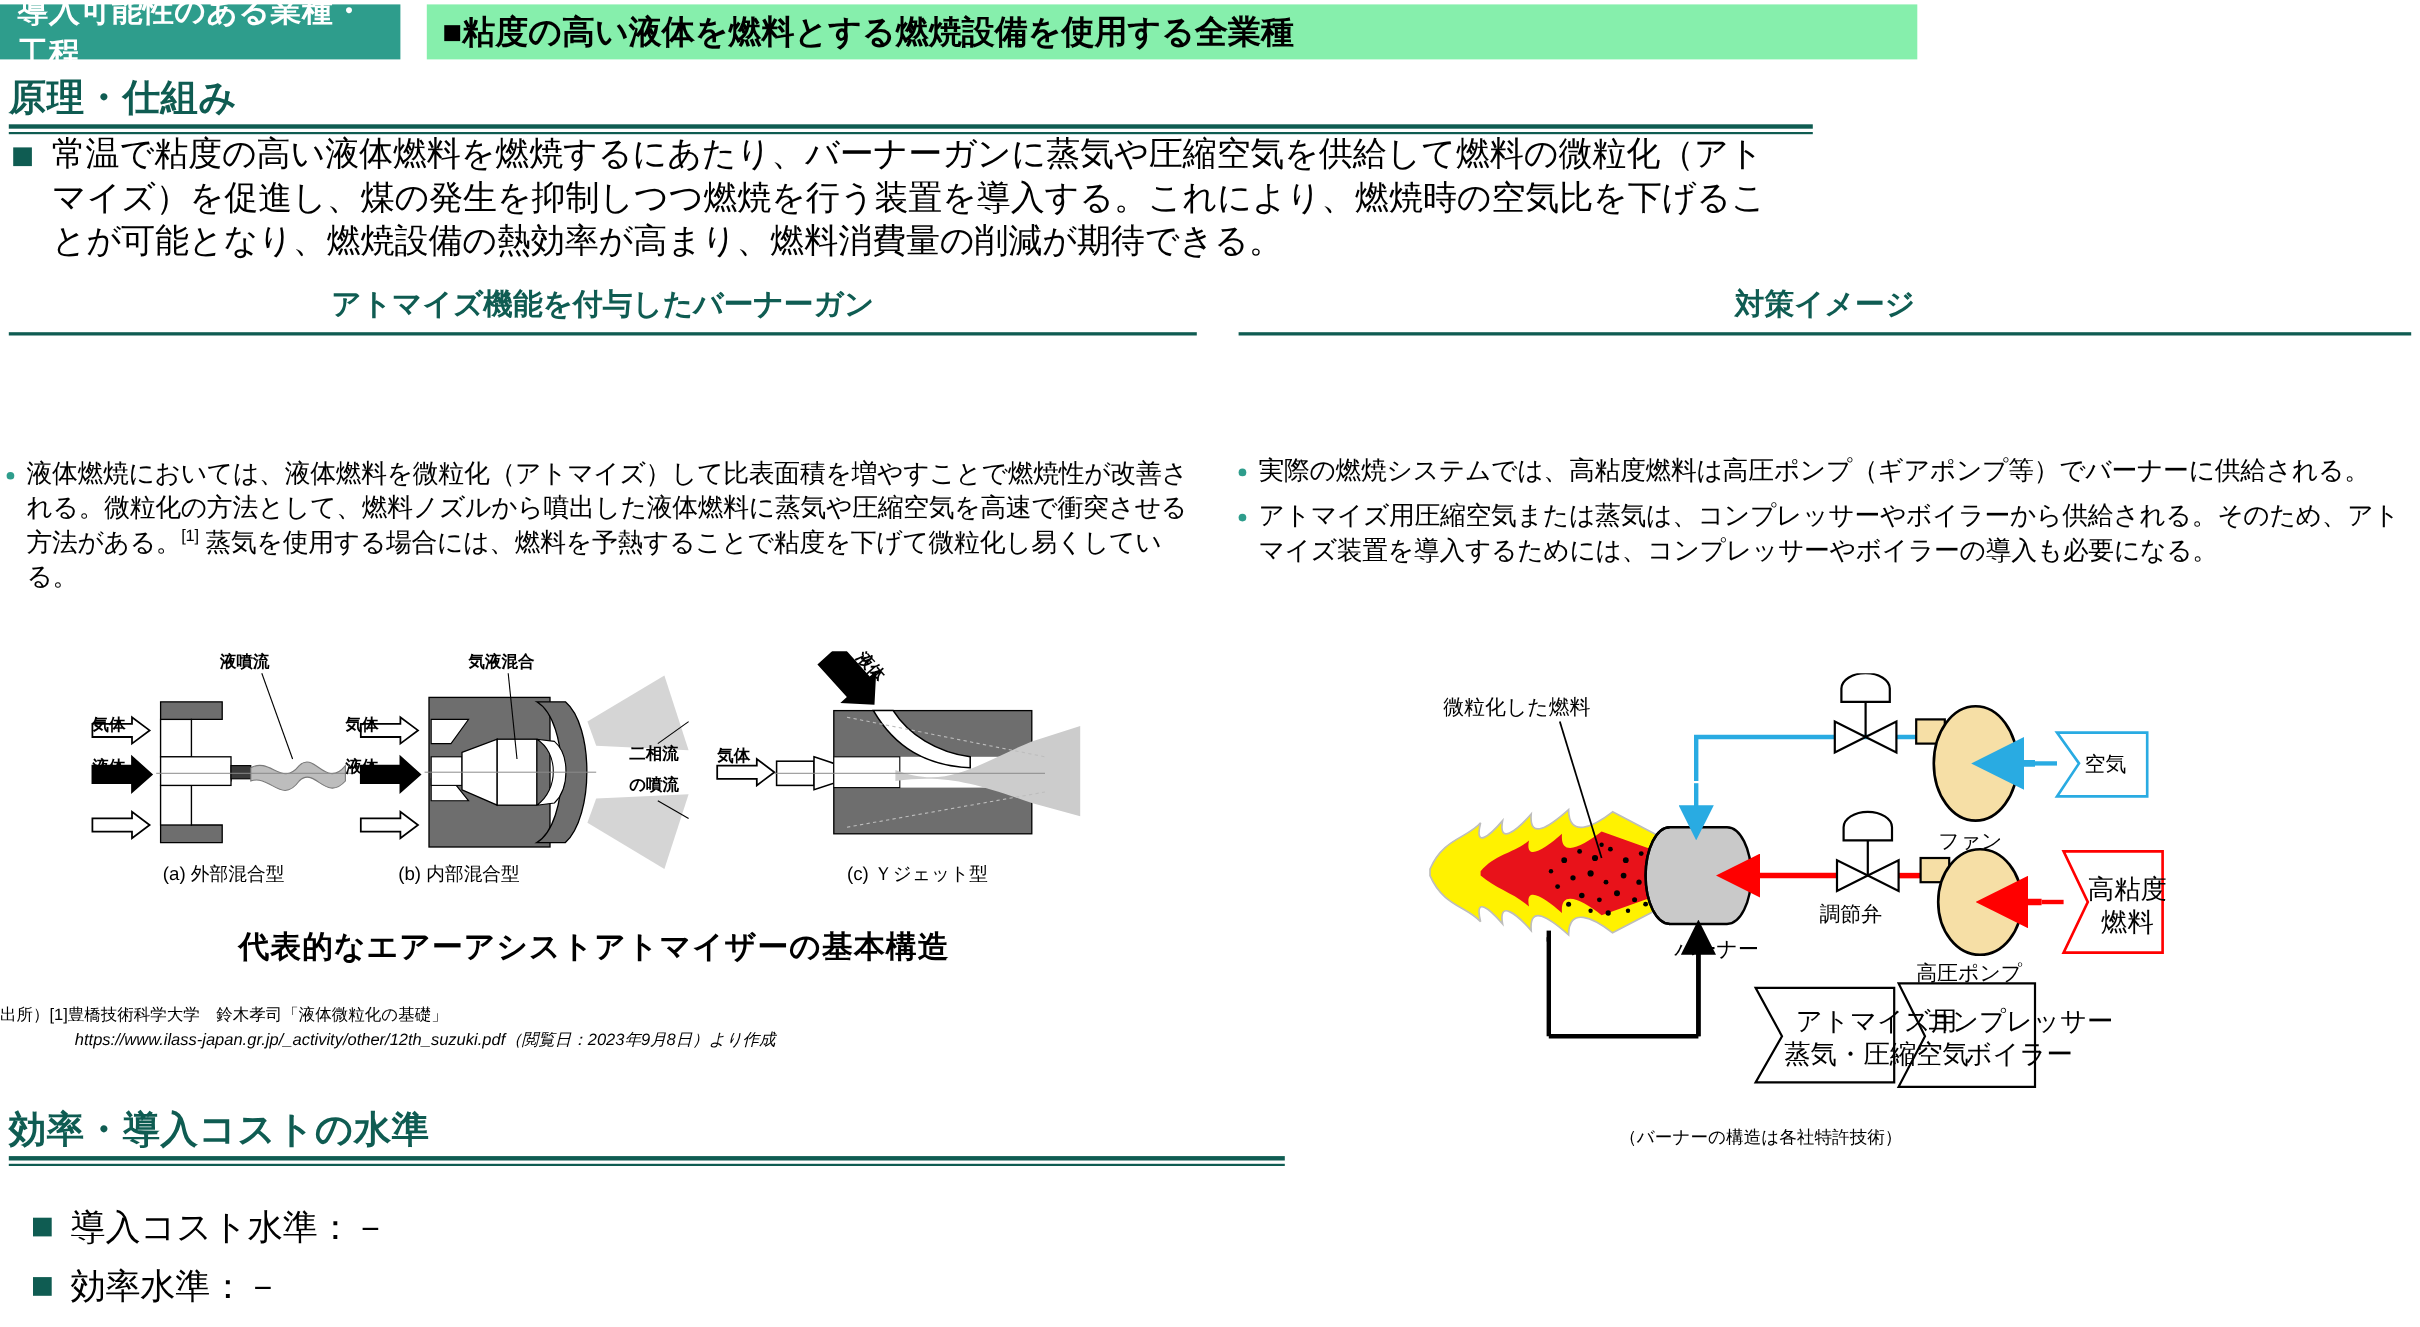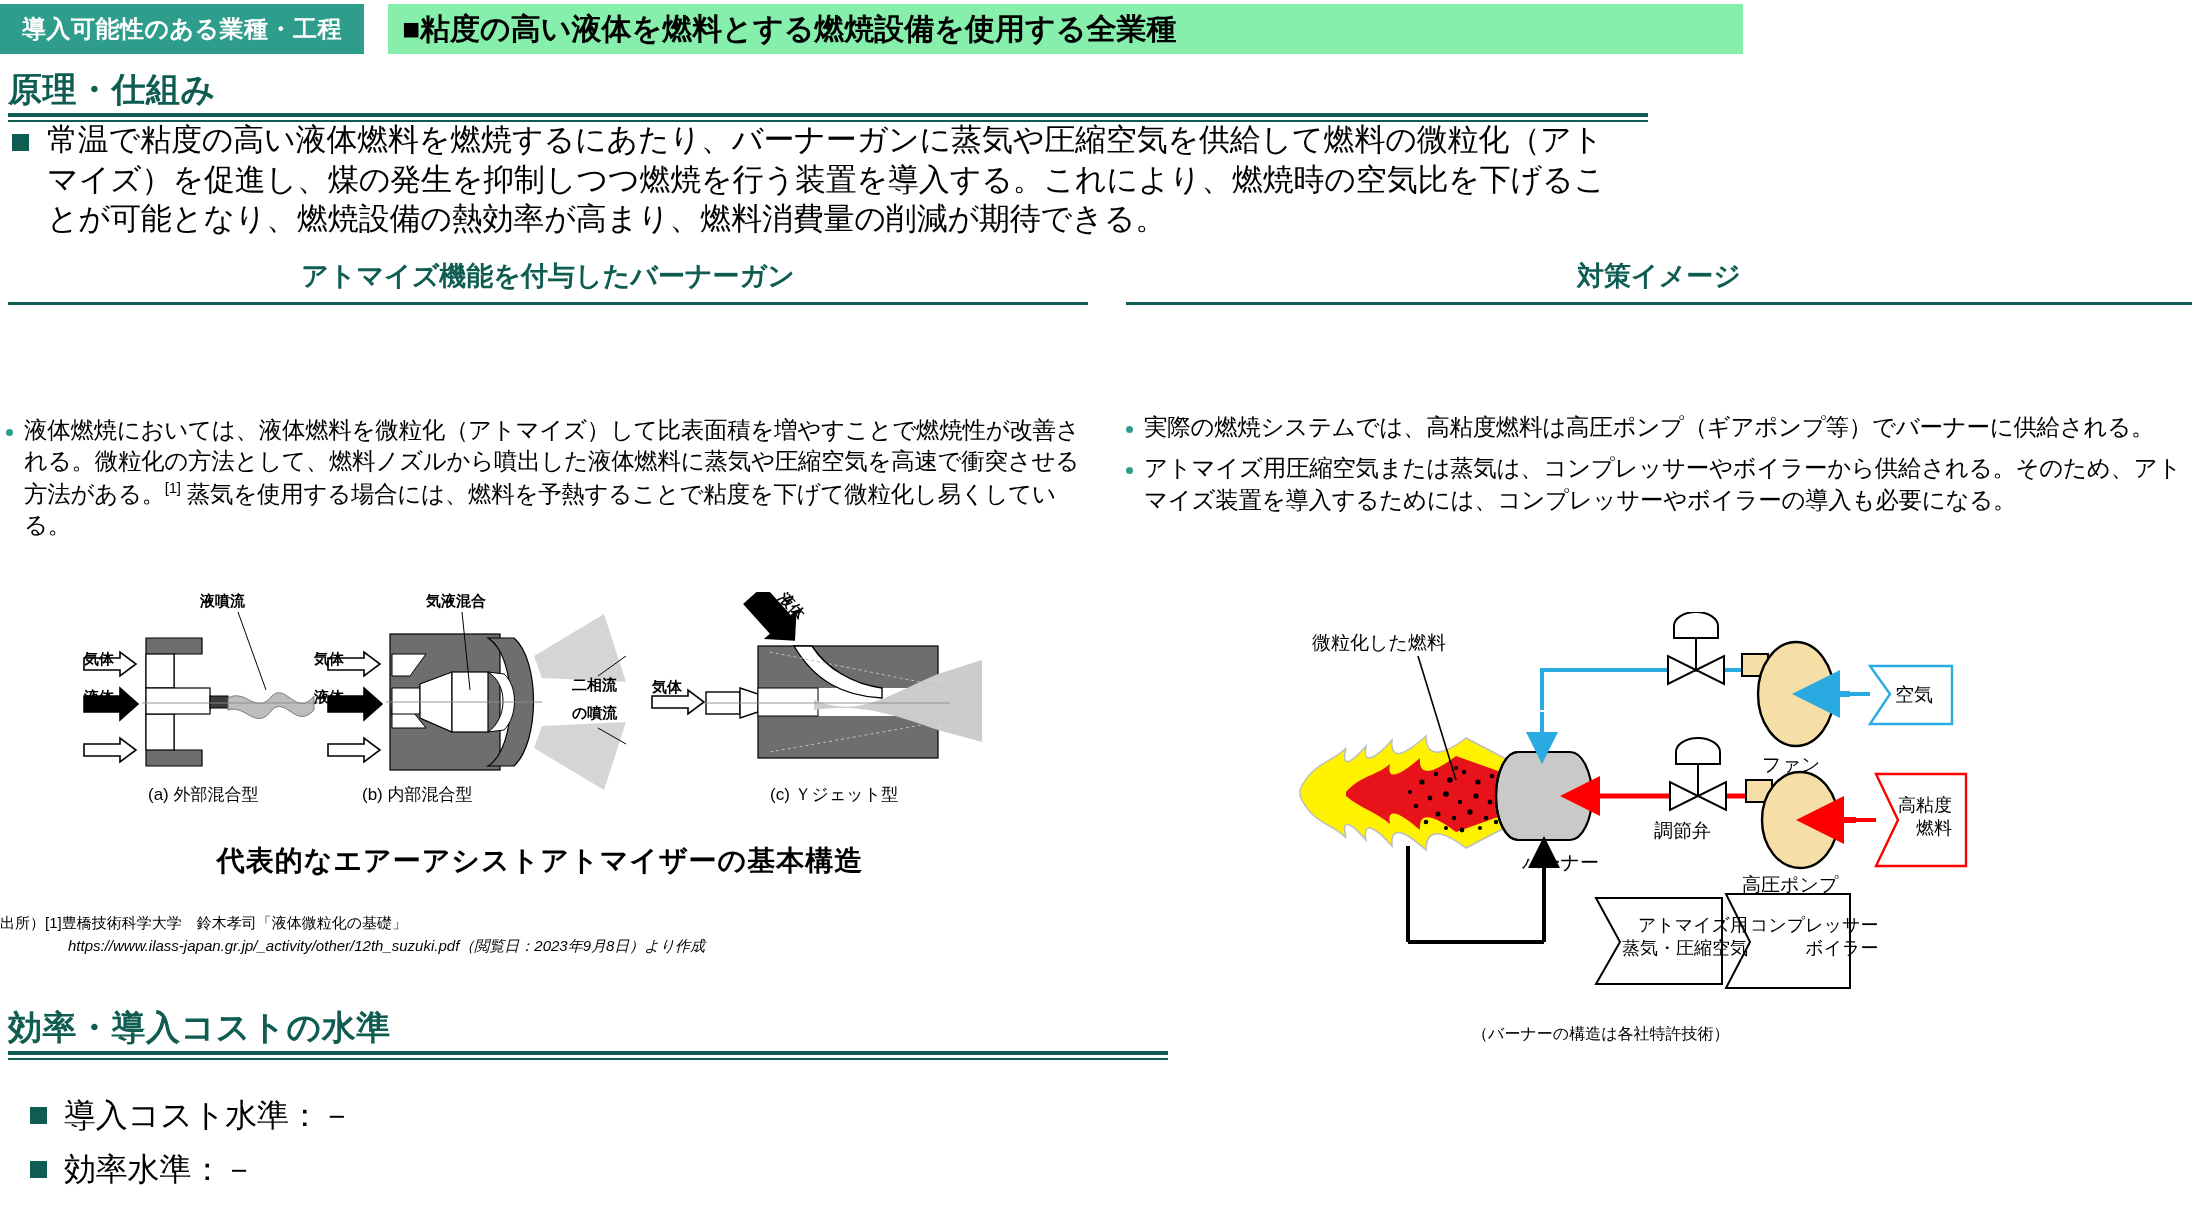--- a/index.html
+++ b/index.html
@@ -9,21 +9,21 @@
     font-family:"Liberation Sans","DejaVu Sans",sans-serif;
     overflow:hidden;
     position:relative;
   }
   .page{position:relative;width:2200px;height:1206px;}
 
   
   .hdr{position:absolute;left:0;top:4px;height:50px;display:flex;align-items:stretch;}
   .hdr-tag{
     background:#2E9D8C;color:#ffffff;
-    font-weight:bold;font-size:24px;letter-spacing:0.5px;
+    font-weight:bold;font-size:28px;letter-spacing:0.5px;
     display:flex;align-items:center;justify-content:center;
     padding:0 16px;width:364px;box-sizing:border-box;
   }
   .hdr-title{
     background:#86efac;color:#000000;
     font-weight:bold;font-size:30px;
     display:flex;align-items:center;
     padding:0 14px;margin-left:24px;width:1355px;box-sizing:border-box;
   }
 
@@ -78,21 +78,21 @@
   .b-row{display:flex;align-items:flex-start;margin-bottom:10px;}
   .b-sq{width:17px;height:17px;background:#0F5C52;flex:0 0 auto;margin-top:13px;margin-right:17px;}
   .b-text{font-size:32px;color:#000;letter-spacing:-0.2px;}
 
   
   .nozfig{position:absolute;}
 
   
   .sysfig{position:absolute;}
   .syslab{position:absolute;font-size:19px;color:#000;white-space:nowrap;text-align:center;}
-  .tagtext{position:absolute;font-size:18px;color:#000;text-align:right;line-height:1.25;white-space:nowrap;}
+  .tagtext{position:absolute;font-size:24px;color:#000;text-align:center;line-height:1.25;white-space:nowrap;}
 </style>
 </head>
 <body>
 
 <div class="page">
 
   <div class="hdr">
     <div class="hdr-tag">導入可能性のある業種・工程</div>
     <div class="hdr-title">■粘度の高い液体を燃料とする燃焼設備を使用する全業種</div>
   </div>

